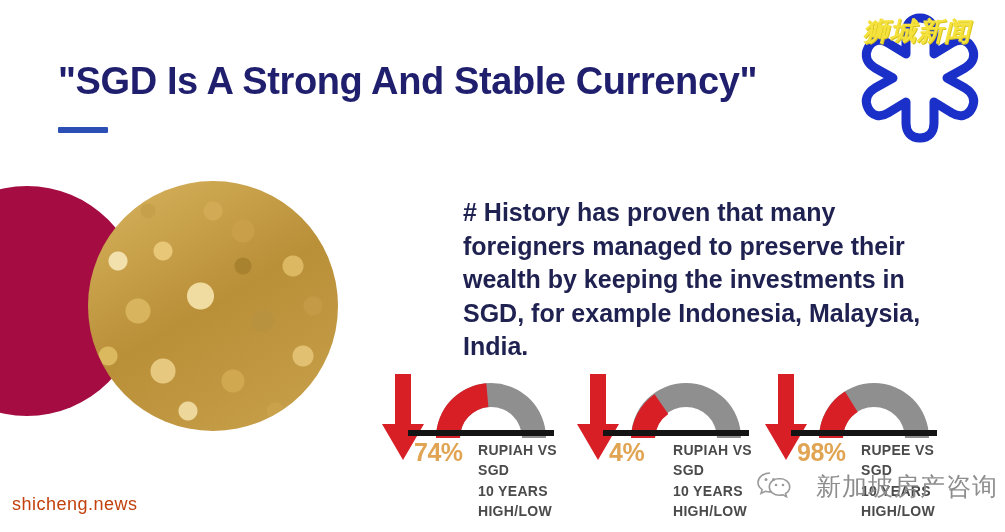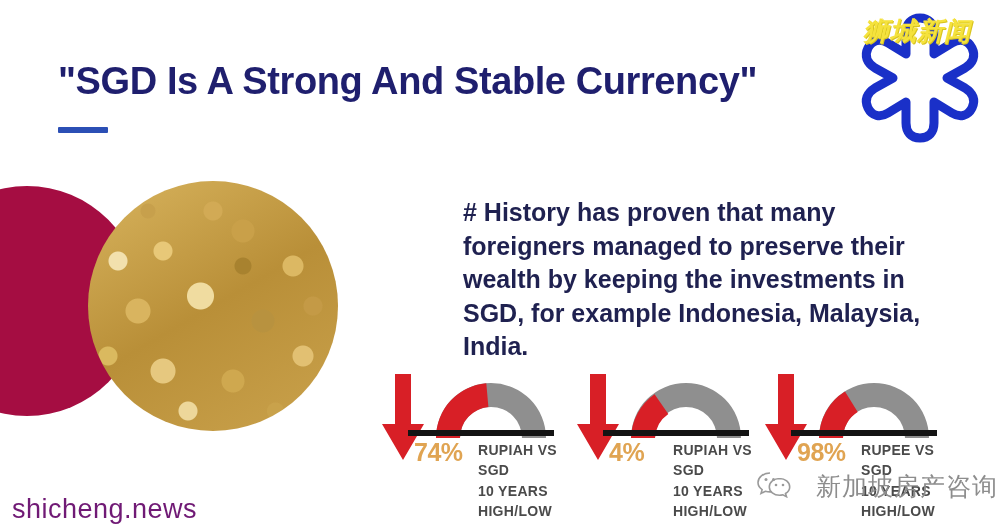--- a/index.html
+++ b/index.html
@@ -168,22 +168,22 @@
     font-weight: bold;
     font-style: italic;
     color: #f5e23c;
     letter-spacing: 1px;
     text-shadow: 1px 1px 0 #d8c420;
   }
   .site-watermark {
     position: absolute;
     left: 12px;
     top: 494px;
-    font-size: 27px;
-    color: #701a75;
+    font-size: 18px;
+    color: #c2410c;
     letter-spacing: 0.5px;
   }
   .wechat-badge {
     position: absolute;
     left: 757px;
     top: 470px;
     display: flex;
     align-items: flex-start;
     gap: 25px;
   }

